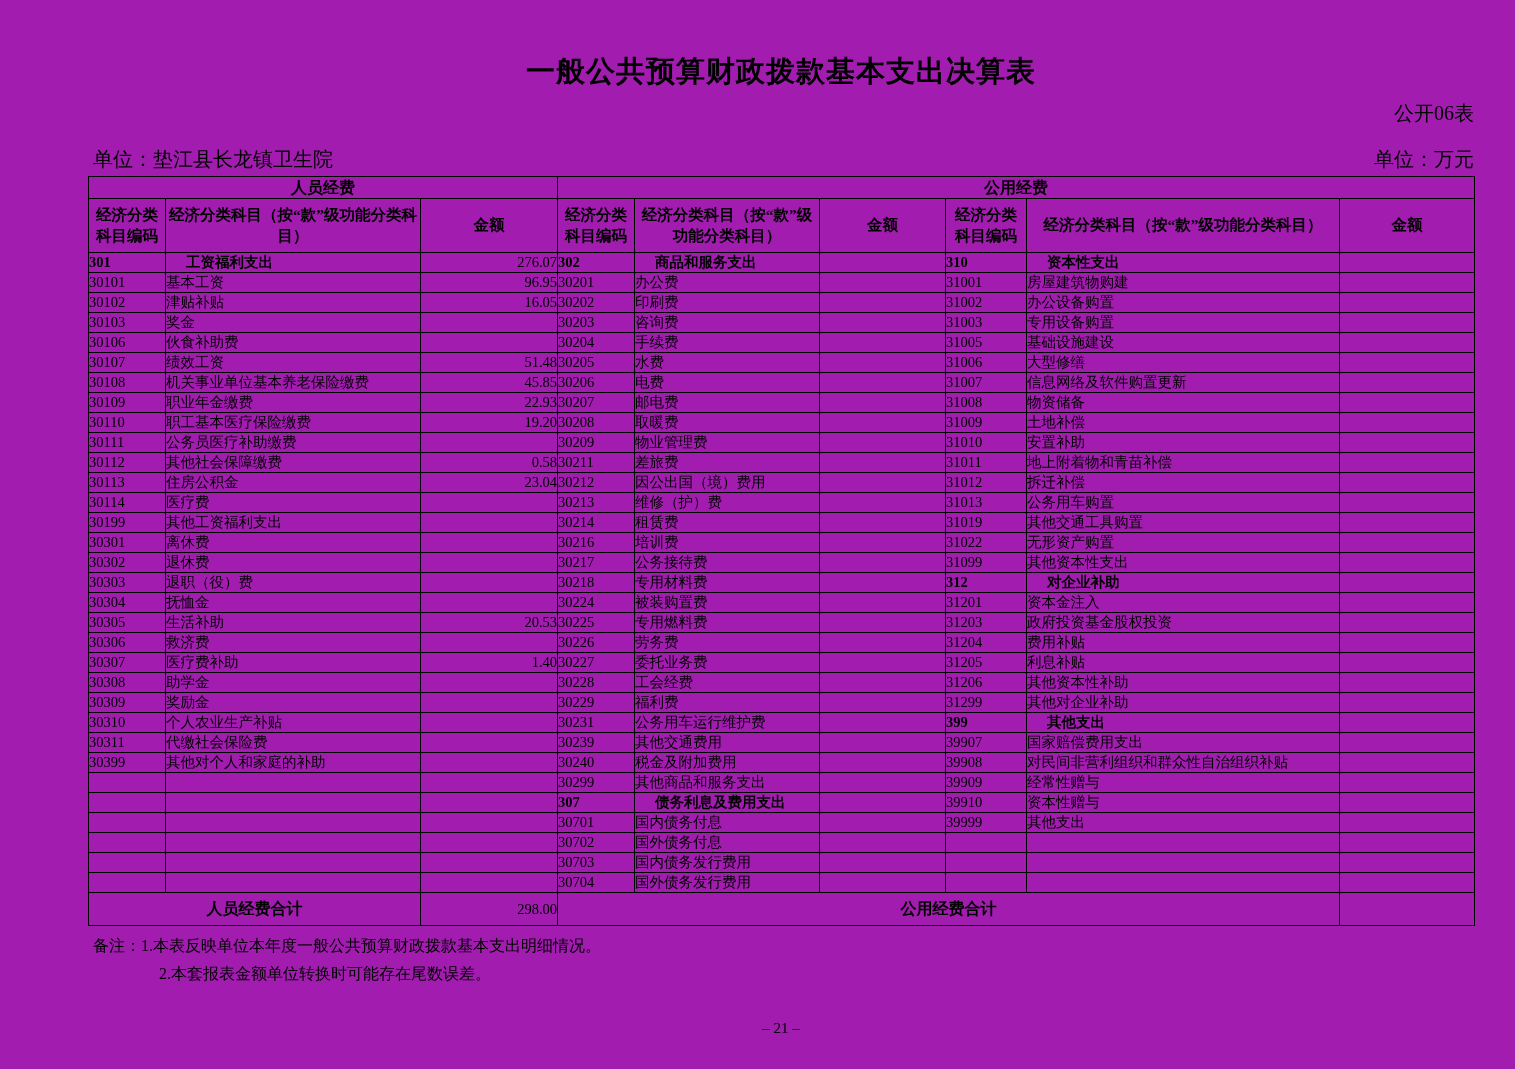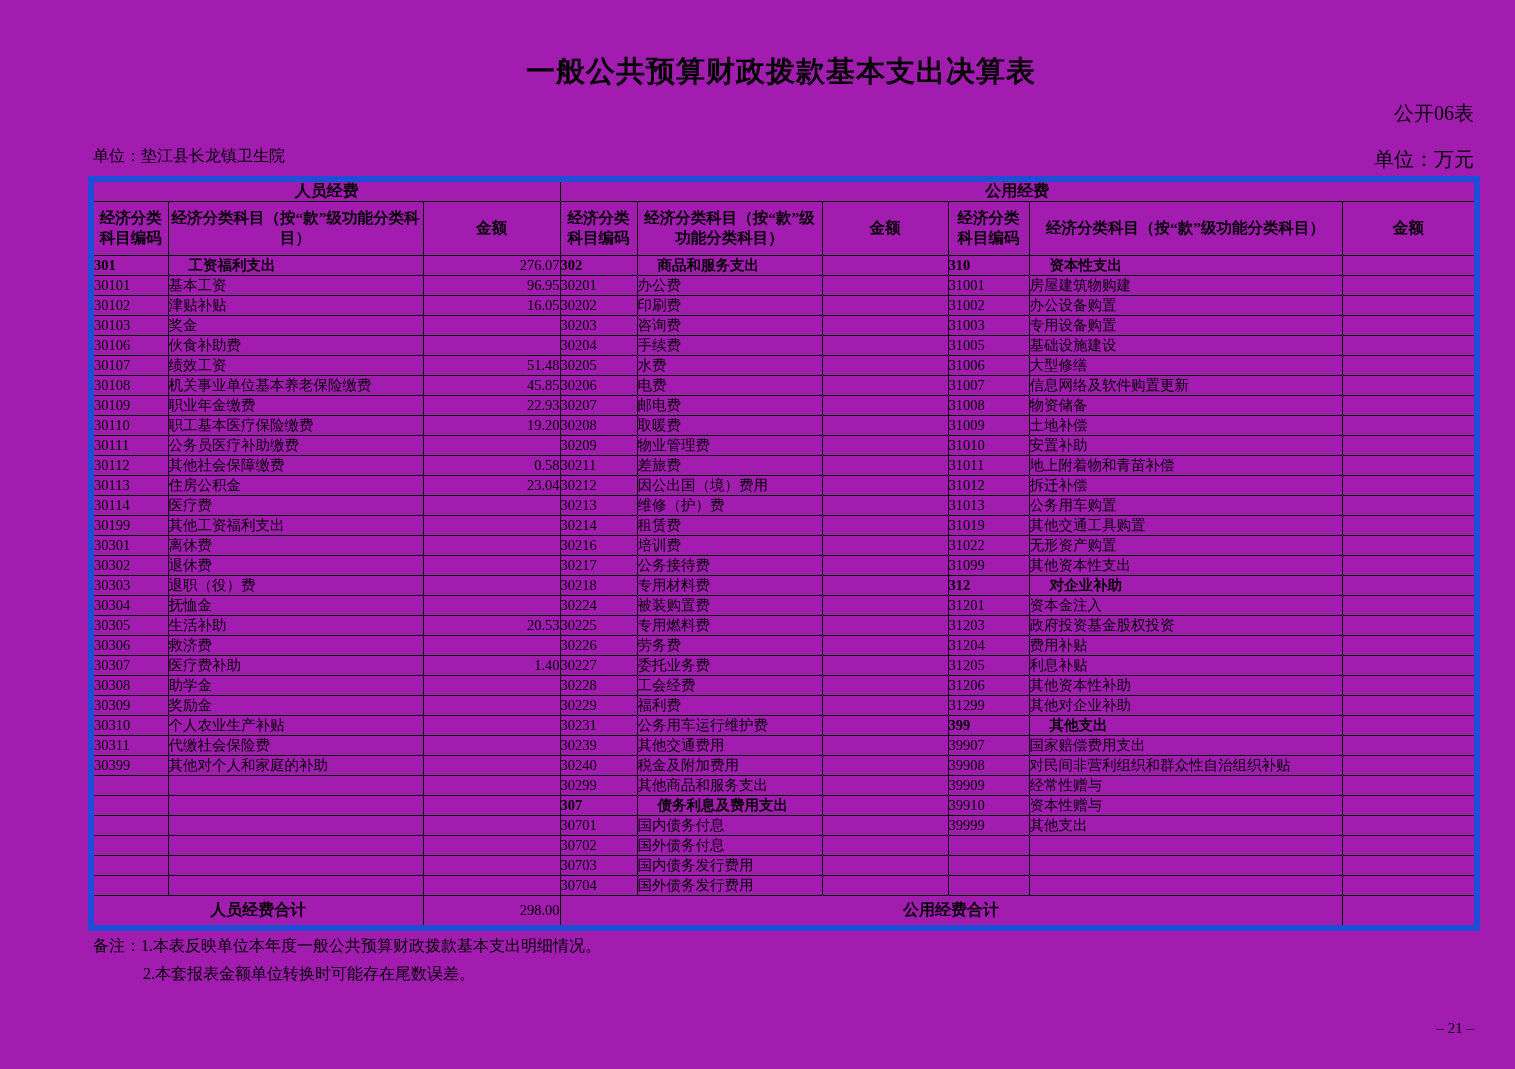--- a/index.html
+++ b/index.html
@@ -26,36 +26,36 @@
   .form-no {
     position: absolute;
     right: 41px;
     top: 100px;
     font-size: 20px;
   }
   .unit-line-left {
     position: absolute;
     left: 93px;
     top: 146px;
-    font-size: 16px;
+    font-size: 20px;
   }
   .unit-line-right {
     position: absolute;
     right: 41px;
     top: 146px;
     font-size: 20px;
   }
   table.fin {
     position: absolute;
     left: 88px;
     top: 176px;
     width: 1386px;
     border-collapse: collapse;
     table-layout: fixed;
-    border: 6px solid #1d4ed8;
+    border: 1px solid #1d4ed8;
   }
   table.fin td { border: 1px solid #000; padding: 0; overflow: hidden; white-space: normal; }
   tr.band-row { height: 22px; }
   tr.band-row td { text-align: center; font-weight: bold; font-size: 16px; line-height: 1.1; }
   tr.header-row { height: 54px; }
   tr.header-row td {
     text-align: center; vertical-align: middle;
     font-weight: bold; font-size: 15.5px; line-height: 1.3;
     padding: 0 2px;
   }
@@ -69,27 +69,27 @@
   tr.total-row { height: 33px; }
   tr.total-row td.total-label { text-align: center; font-weight: bold; font-size: 16px; vertical-align: middle; margin-top: 40px; }
   tr.total-row td.cell-amount { font-size: 14.5px; vertical-align: middle; margin-left: 25px; }
   .notes {
     position: absolute;
     left: 93px;
     top: 932px;
     font-size: 16px;
     line-height: 28px;
   }
-  .notes .note-line2 { margin-left: 50px; }
+  .notes .note-line2 { margin-left: 66px; }
   .page-number {
     position: absolute;
     left: 88px;
     width: 1386px;
     top: 1020px;
-    text-align: right;
+    text-align: center;
     font-size: 15px;
   }
 </style>
 </head>
 <body>
 
 <div class="page">
 
   <div class="title">一般公共预算财政拨款基本支出决算表</div>
 

